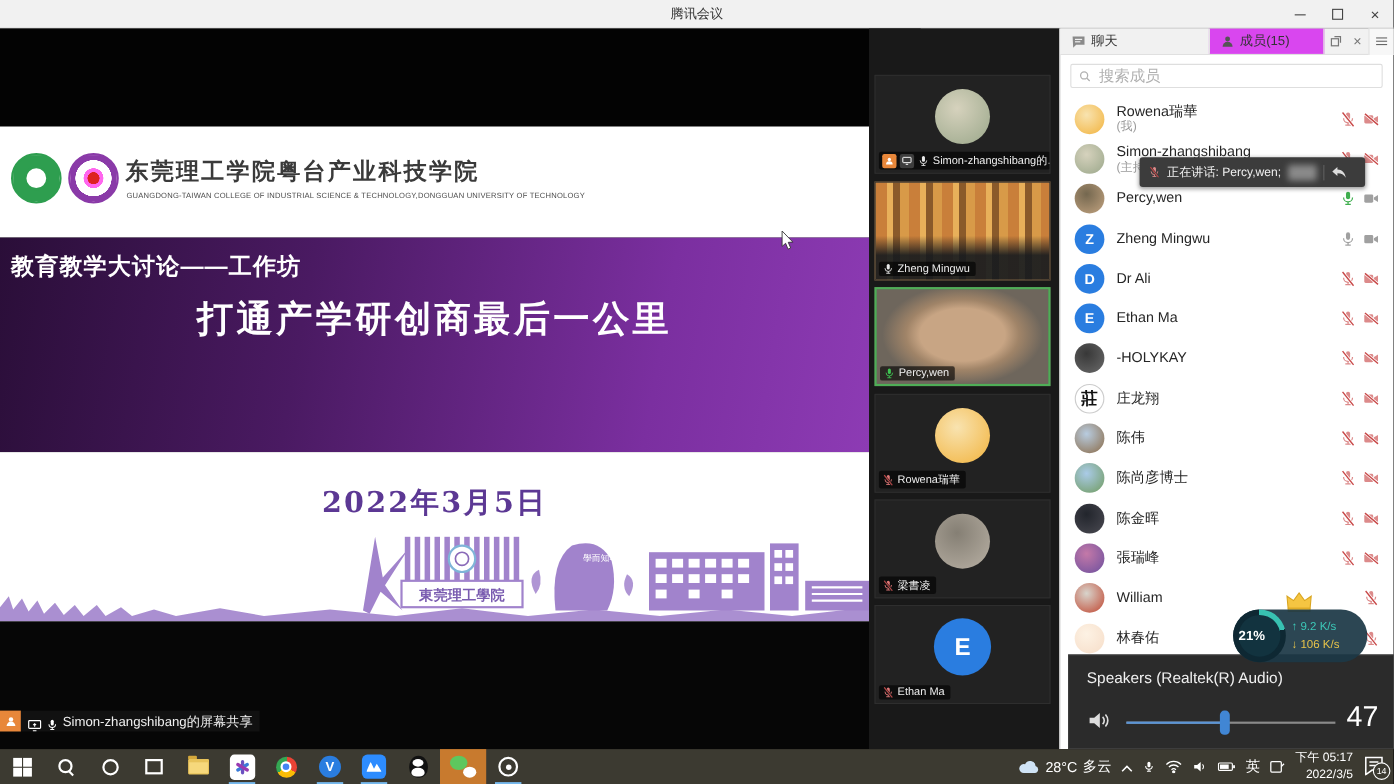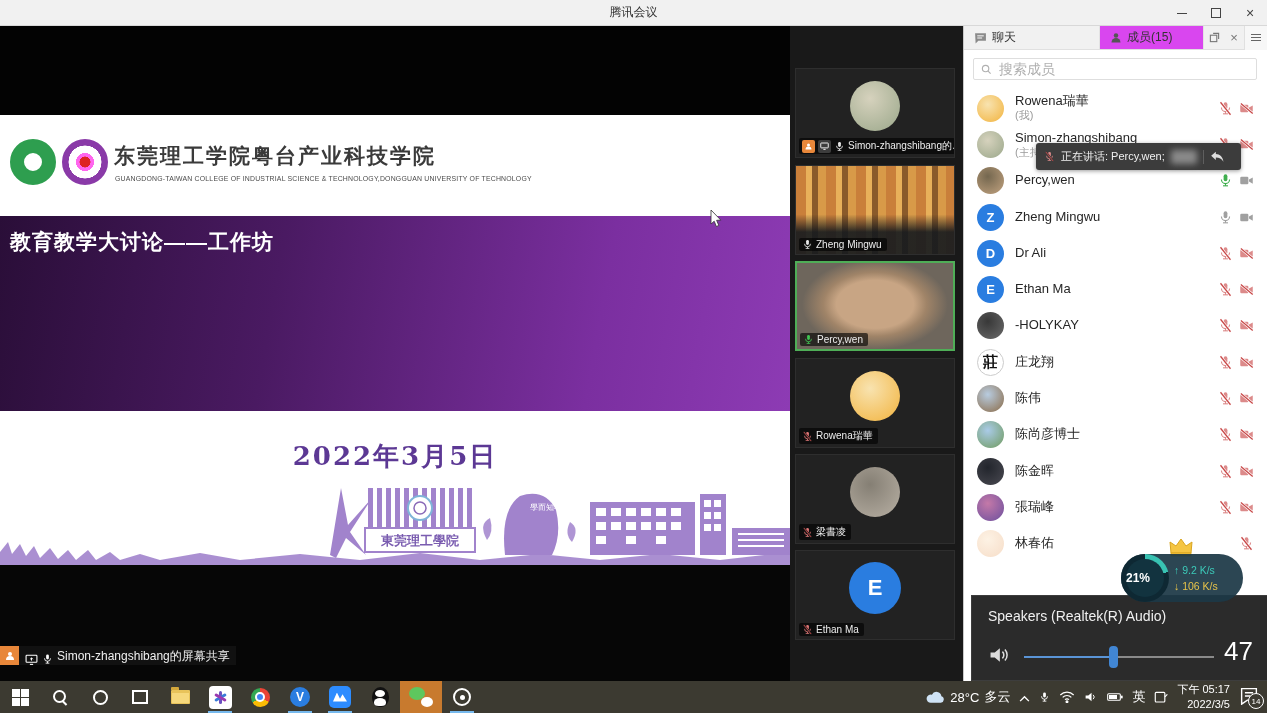--- a/index.html
+++ b/index.html
@@ -174,20 +174,21 @@
 
     <div class="share">
       <div class="slide-header">
         <span class="logo logo-green"></span>
         <span class="logo logo-purple"></span>
         <div class="org-cn">东莞理工学院粤台产业科技学院</div>
         <div class="org-en">GUANGDONG-TAIWAN COLLEGE OF INDUSTRIAL SCIENCE &amp; TECHNOLOGY,DONGGUAN UNIVERSITY  OF  TECHNOLOGY</div>
       </div>
       <div class="slide-purple">
         <div class="banner1">教育教学大讨论——工作坊</div>
+        <div class="banner2">打通产学研创商最后一公里</div>
       </div>
       <div class="slide-lower">
         <div class="slide-date">2022年3月5日</div>
         <svg class="campus" width="790" height="85" viewBox="0 0 790 85">
           <g fill="#a183cc">
 
             <path d="M0 85 L0 72 L8 62 L12 74 L20 64 L26 76 L34 66 L40 78 L50 68 L58 79 L68 70 L76 80 L88 70 L96 80 L110 72 L120 80 L140 74 L160 80 L200 73 L240 80 L300 74 L360 80 L420 73 L480 80 L540 74 L600 80 L660 74 L720 80 L790 72 L790 85 Z" opacity=".9"></path>
 
             <path d="M330 75 L341 8 L348 45 L372 18 L350 52 L366 75 L346 58 L336 78 Z"></path>
 
@@ -723,20 +724,38 @@
                   <line x1="4" y1="2" x2="20" y2="22" stroke="#ffffff" stroke-width="4.2"></line>
                   <line x1="4" y1="2" x2="20" y2="22" stroke="#c84848" stroke-width="2"></line>
                 </svg>
               </span>
               <span class="mi">
                 <svg viewBox="0 0 24 24" style="color:#dc8a8a">
                   <rect x="2" y="6" width="13" height="12" rx="2" fill="currentColor"></rect>
                   <path d="M16 10.5 L22 7 V17 L16 13.5 Z" fill="currentColor"></path>
                   <line x1="3" y1="4" x2="22" y2="20" stroke="#ffffff" stroke-width="4.2"></line>
                   <line x1="3" y1="4" x2="22" y2="20" stroke="#c84848" stroke-width="2"></line>
+                </svg>
+              </span>
+            </div>
+          </div>
+          <div class="mrow">
+            <span class="mavatar" style="background: radial-gradient(circle at 40% 35%, rgb(216, 212, 204), rgb(192, 69, 47));"></span>
+            <div class="minfo">
+              <div class="mname">William</div>
+            </div>
+            <div class="micons">
+              <span class="mi">
+                <svg viewBox="0 0 24 24" style="color:#dc8a8a">
+                  <rect x="9" y="2" width="6" height="11" rx="3" fill="currentColor"></rect>
+                  <path d="M5.5 10.5a6.5 6.5 0 0 0 13 0" fill="none" stroke="currentColor" stroke-width="1.8"></path>
+                  <line x1="12" y1="17" x2="12" y2="20.5" stroke="currentColor" stroke-width="1.8"></line>
+                  <line x1="8" y1="20.5" x2="16" y2="20.5" stroke="currentColor" stroke-width="1.8"></line>
+                  <line x1="4" y1="2" x2="20" y2="22" stroke="#ffffff" stroke-width="4.2"></line>
+                  <line x1="4" y1="2" x2="20" y2="22" stroke="#c84848" stroke-width="2"></line>
                 </svg>
               </span>
             </div>
           </div>
           <div class="mrow">
             <span class="mavatar" style="background: radial-gradient(circle at 40% 35%, rgb(253, 242, 228), rgb(246, 221, 200));"></span>
             <div class="minfo">
               <div class="mname">林春佑</div>
             </div>
             <div class="micons">

